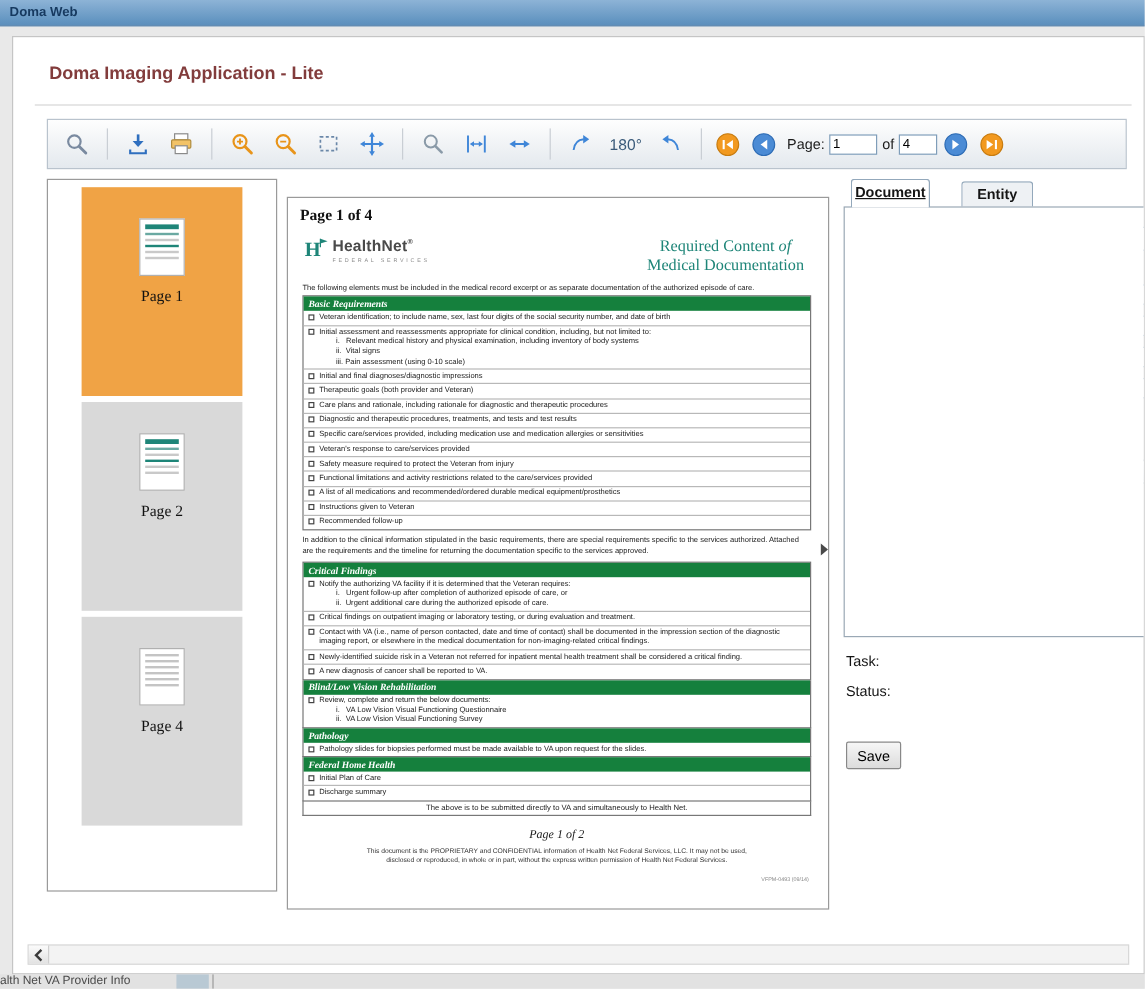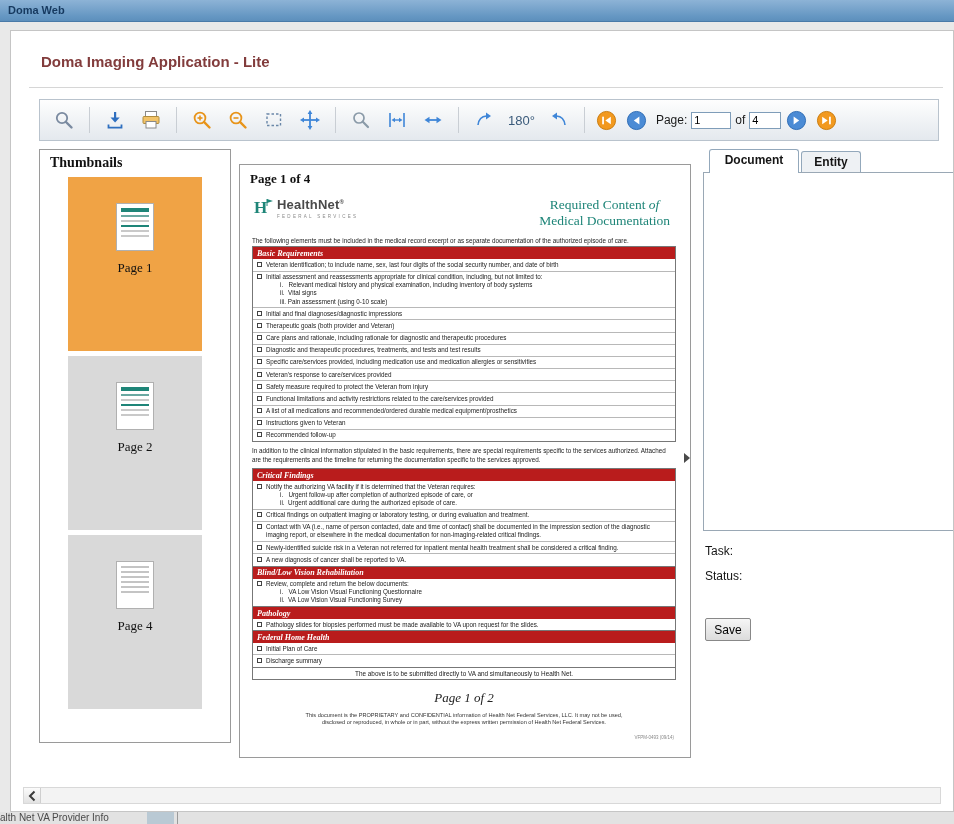--- a/index.html
+++ b/index.html
@@ -56,38 +56,38 @@
   .hn-name { font-size:13px; font-weight:bold; color:#4a4a4a; letter-spacing:.2px; }
   .hn-name sup { font-size:6px; }
   .hn-sub { font-size:4.5px; letter-spacing:2.3px; color:#8a8a8a; margin-top:2px; }
   .doc-title { text-align:center; font-family:"Liberation Serif",serif; color:#1E8578; font-size:13.5px; line-height:1.2; padding-right:4px; }
   .doc-title .of { font-style:italic; }
   .doc-intro { font-size:6.3px; color:#222; margin:2px 0 2px 0; }
 
   .doc-table { border:1px solid #777; }
   .doc-table + .doc-table { border-top:none; }
   .sec-head { font-family:"Liberation Serif",serif; font-style:italic; font-weight:bold; font-size:8px;
-    color:#fff; background:#b91c1c; padding:1.5px 4px; }
+    color:#fff; background:#15803d; padding:1.5px 4px; }
   .doc-row { display:flex; padding:1.5px 3px; }
   .doc-row + .doc-row { border-top:1px solid #b8b8b8; }
   .cb { width:5px; height:5px; border:1px solid #444; background:#fff; flex:none; margin:1px 4px 0 1px; }
   .row-text { font-size:6.3px; line-height:1.3; color:#1a1a1a; }
   .row-sub { margin-left:14px; white-space:pre-wrap; }
   .doc-note { font-size:6.3px; line-height:1.35; color:#222; margin:5px 0 4px 0; }
   .doc-center { border:1px solid #777; border-top:none; text-align:center; font-size:6.4px; color:#1a1a1a; padding:2px; }
-  .doc-pagenote { font-family:"Liberation Serif",serif; font-style:italic; font-size:13px; text-align:center; margin-top:10px; color:#222; }
+  .doc-pagenote { font-family:"Liberation Serif",serif; font-style:italic; font-size:10px; text-align:center; margin-top:10px; color:#222; }
   .doc-disc { font-size:5.6px; text-align:center; color:#333; line-height:1.4; margin-top:6px; }
   .doc-code { font-size:4.5px; color:#888; text-align:right; margin-top:8px; padding-right:2px; }
 
   
   .right-panel { position:absolute; left:690px; top:118px; width:290px; height:594px; }
   .tab { position:absolute; top:2px; height:22px; background:#eef1f4; border:1px solid #93a8bb; border-bottom:none;
     border-radius:3px 3px 0 0; font-weight:bold; font-size:12px; color:#151515; text-align:center; line-height:21px; cursor:pointer; }
   .tab.active { top:0; height:24px; background:#fff; z-index:3; }
-  .tab-document { left:8px; width:90px; }
+  .tab-document { left:8px; width:66px;text-decoration:underline; }
   .tab-entity { left:100px; width:60px; }
   .panel-box { position:absolute; left:2px; top:23px; width:256px; height:359px; background:#fff; border:1px solid #9aa8b5; z-index:1; }
 
   .rp-label { position:absolute; font-size:12px; color:#141414; white-space:nowrap; }
   .doc-type-input { position:absolute; left:122px; top:40px; width:170px; height:20px; border:1px solid #7f9db9; font-size:12px; padding:0 3px; }
   .sliver { position:absolute; left:248px; width:40px; height:17px; border:1px solid #7f9db9; background:#fff; font-size:11px; }
 
   .folder-label { color:#a6a6a6; }
   .dd { position:absolute; left:16px; top:234px; width:240px; height:20px; background:#eef0f1; border:1px solid #abb8c4;
     color:#9b9b9b; font-size:11px; line-height:18px; padding:0 20px 0 5px; white-space:nowrap; overflow:hidden; cursor:default; }
@@ -244,21 +244,20 @@
     <span class="navbtn">
       <svg width="21" height="21" viewBox="0 0 22 22">
           <circle cx="11" cy="11" r="9.5" fill="#f2991f" stroke="#c87c10"></circle>
           <path d="M6.5 7 L12.2 11 L6.5 15 z" fill="#fff"></path>
           <rect x="13.7" y="7" width="1.8" height="8" fill="#fff"></rect>
         </svg>
     </span>
   </div>
 
   <div class="thumb-panel">
-    <div class="thumb-title">Thumbnails</div>
     <div class="thumb-list" id="thumb-list">
         <div class="thumb selected">
           <div class="mini">
             <div class="mline" style="background: rgb(30, 133, 120); height: 4px;"></div>
             <div class="mline" style="background: rgb(106, 169, 162);"></div>
             <div class="mline" style="background: rgb(201, 201, 201);"></div>
             <div class="mline" style="background: rgb(30, 133, 120);"></div>
             <div class="mline" style="background: rgb(201, 201, 201);"></div>
             <div class="mline" style="background: rgb(201, 201, 201);"></div>
           </div>

